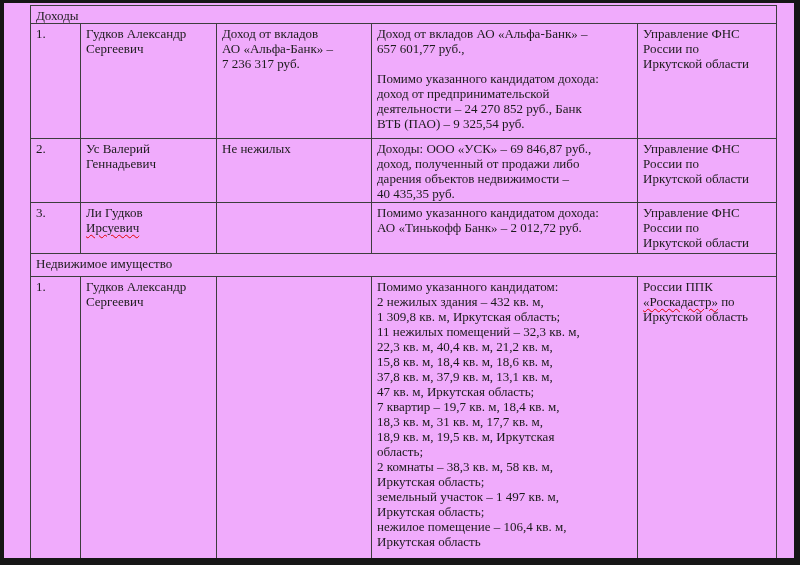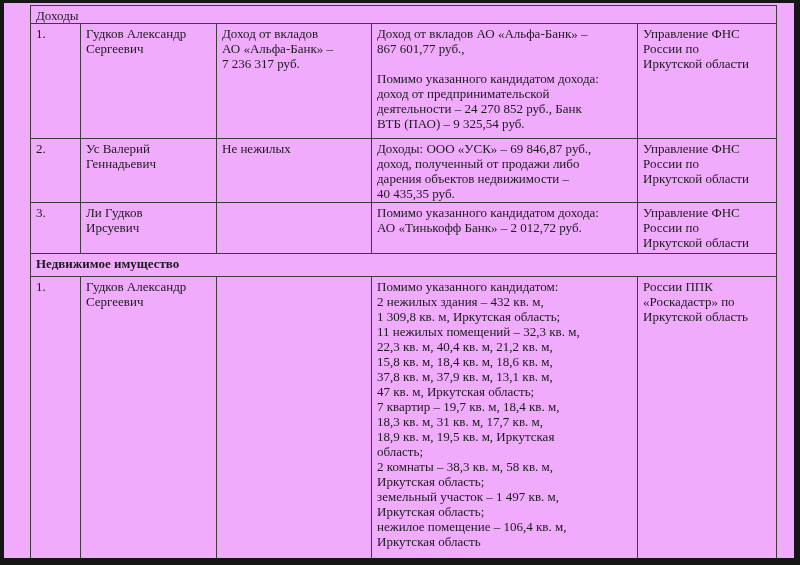--- a/index.html
+++ b/index.html
@@ -33,30 +33,31 @@
     font-size:13px;
     line-height:15px;
     color:#1b1b1b;
     white-space:pre;
     overflow:hidden;
   }
   td.sec { font-size:13.5px; padding-top:3px; }
   td.num { padding-left:8px; }
   td.props { line-height:15.5px; }
   .miss {
+    text-decoration:underline;
     text-decoration-style:wavy;
     text-decoration-color:#e00000;
     text-decoration-thickness:1px;
     text-underline-offset:2px;
   }
   tr.h-sec1 { height:17px; }
   tr.h-r1   { height:115px; }
   tr.h-r2   { height:64px; }
   tr.h-r3   { height:51px; }
-  tr.h-sec2 { height:23px;font-weight:bold; }
+  tr.h-sec2 { height:23px; }
   tr.h-prop { height:283px; }
 </style>
 </head>
 <body>
 
 <div class="frame">
   <div class="paper">
     <table class="doc-table">
       <colgroup>
         <col style="width:50px">
@@ -72,21 +73,21 @@
       </tr>
 
       <tr class="h-r1">
         <td class="num">1.</td>
         <td>Гудков Александр
 Сергеевич</td>
         <td>Доход от вкладов
 АО «Альфа-Банк» –
 7 236 317 руб.</td>
         <td>Доход от вкладов АО «Альфа-Банк» –
-867 601,77 руб.,
+657 601,77 руб.,
 
 Помимо указанного кандидатом дохода:
 доход от предпринимательской
 деятельности – 24 270 852 руб., Банк
 ВТБ (ПАО) – 9 325,54 руб.</td>
         <td>Управление ФНС
 России по
 Иркутской области</td>
       </tr>
 

